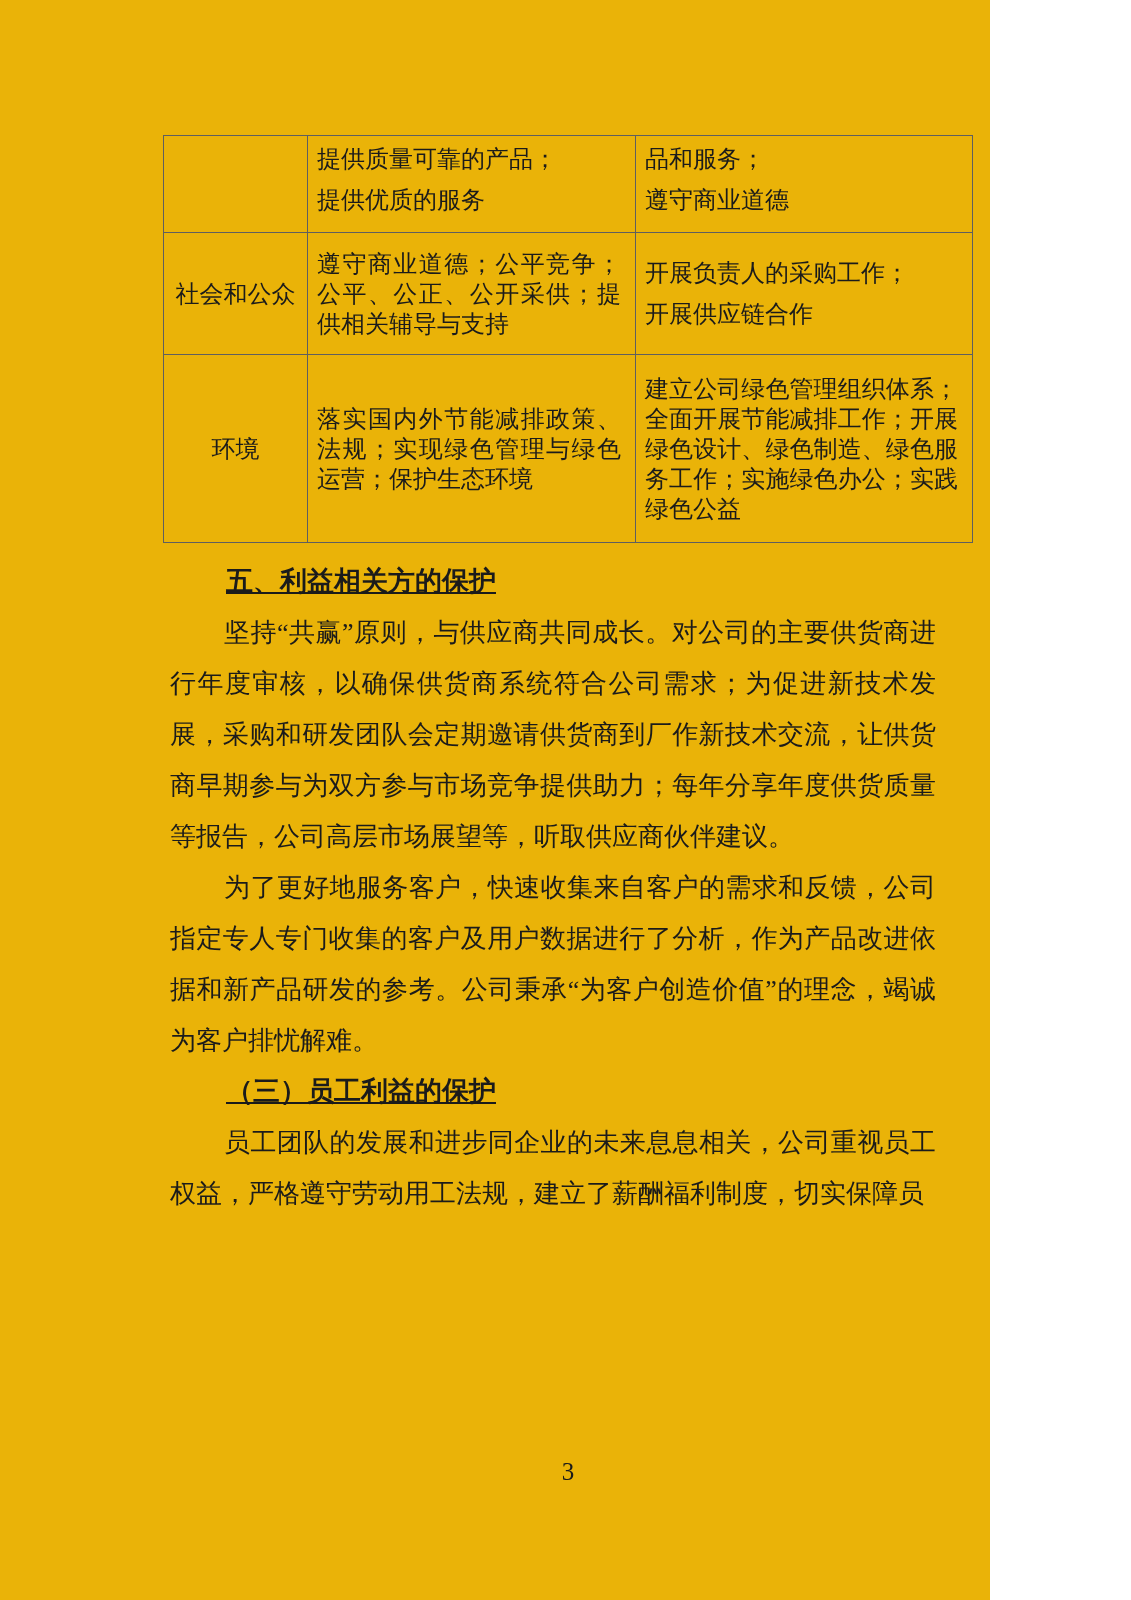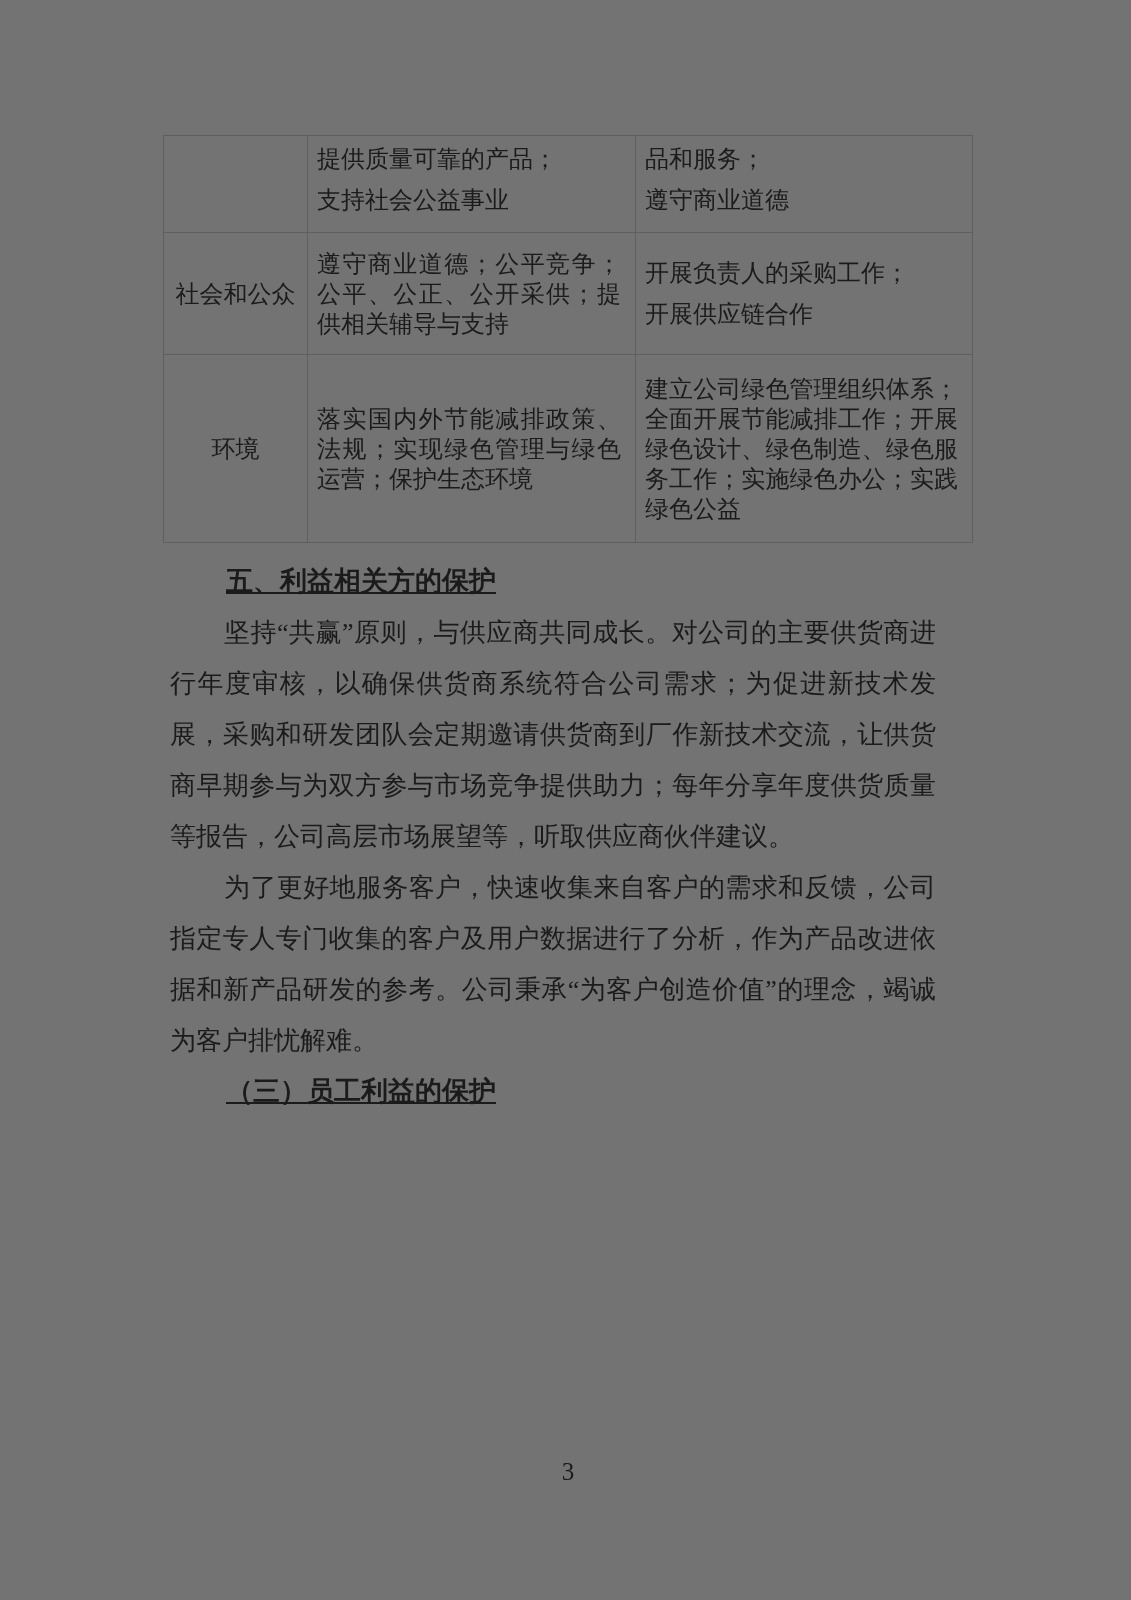--- a/index.html
+++ b/index.html
@@ -4,22 +4,22 @@
 <style>
   * { margin: 0; padding: 0; box-sizing: border-box; }
   html, body { background: #ffffff; }
   body {
     width: 1131px; height: 1600px;
     font-family: "Liberation Serif", "DejaVu Serif", serif;
     color: #1b1b1b;
   }
   .page {
     position: relative;
-    width: 1131px; height: 1600px;
-    background: #737373;
+    width: 990px; height: 1600px;
+    background: #eab308;
     overflow: hidden;
   }
   .content {
     position: absolute;
     left: 163px; top: 135px;
     width: 810px;
   }
 
   
   table.stakeholder {
@@ -89,21 +89,21 @@
       <colgroup>
         <col style="width:144px">
         <col style="width:328px">
         <col style="width:337px">
       </colgroup>
       <tbody>
         <tr class="row-0">
           <td class="lbl"></td>
           <td>
             <p>提供质量可靠的产品；</p>
-            <p>支持社会公益事业</p>
+            <p>提供优质的服务</p>
           </td>
           <td>
             <p>品和服务；</p>
             <p>遵守商业道德</p>
           </td>
         </tr>
         <tr class="row-1">
           <td class="lbl">社会和公众</td>
           <td>
             <p>遵守商业道德；公平竞争；公平、公正、公开采供；提供相关辅导与支持</p>
@@ -126,18 +126,19 @@
     </table>
 
     <div class="text-block">
       <div class="sec-title">五、利益相关方的保护</div>
 
       <p class="para">坚持“共赢”原则，与供应商共同成长。对公司的主要供货商进行年度审核，以确保供货商系统符合公司需求；为促进新技术发展，采购和研发团队会定期邀请供货商到厂作新技术交流，让供货商早期参与为双方参与市场竞争提供助力；每年分享年度供货质量等报告，公司高层市场展望等，听取供应商伙伴建议。</p>
 
       <p class="para">为了更好地服务客户，快速收集来自客户的需求和反馈，公司指定专人专门收集的客户及用户数据进行了分析，作为产品改进依据和新产品研发的参考。公司秉承“为客户创造价值”的理念，竭诚为客户排忧解难。</p>
 
       <div class="sub-heading">（三）员工利益的保护</div>
+      <p class="para">员工团队的发展和进步同企业的未来息息相关，公司重视员工权益，严格遵守劳动用工法规，建立了薪酬福利制度，切实保障员</p>
     </div>
 
   </div>
 
   <div class="page-number">3</div>
 </div>
 
 </body></html>

